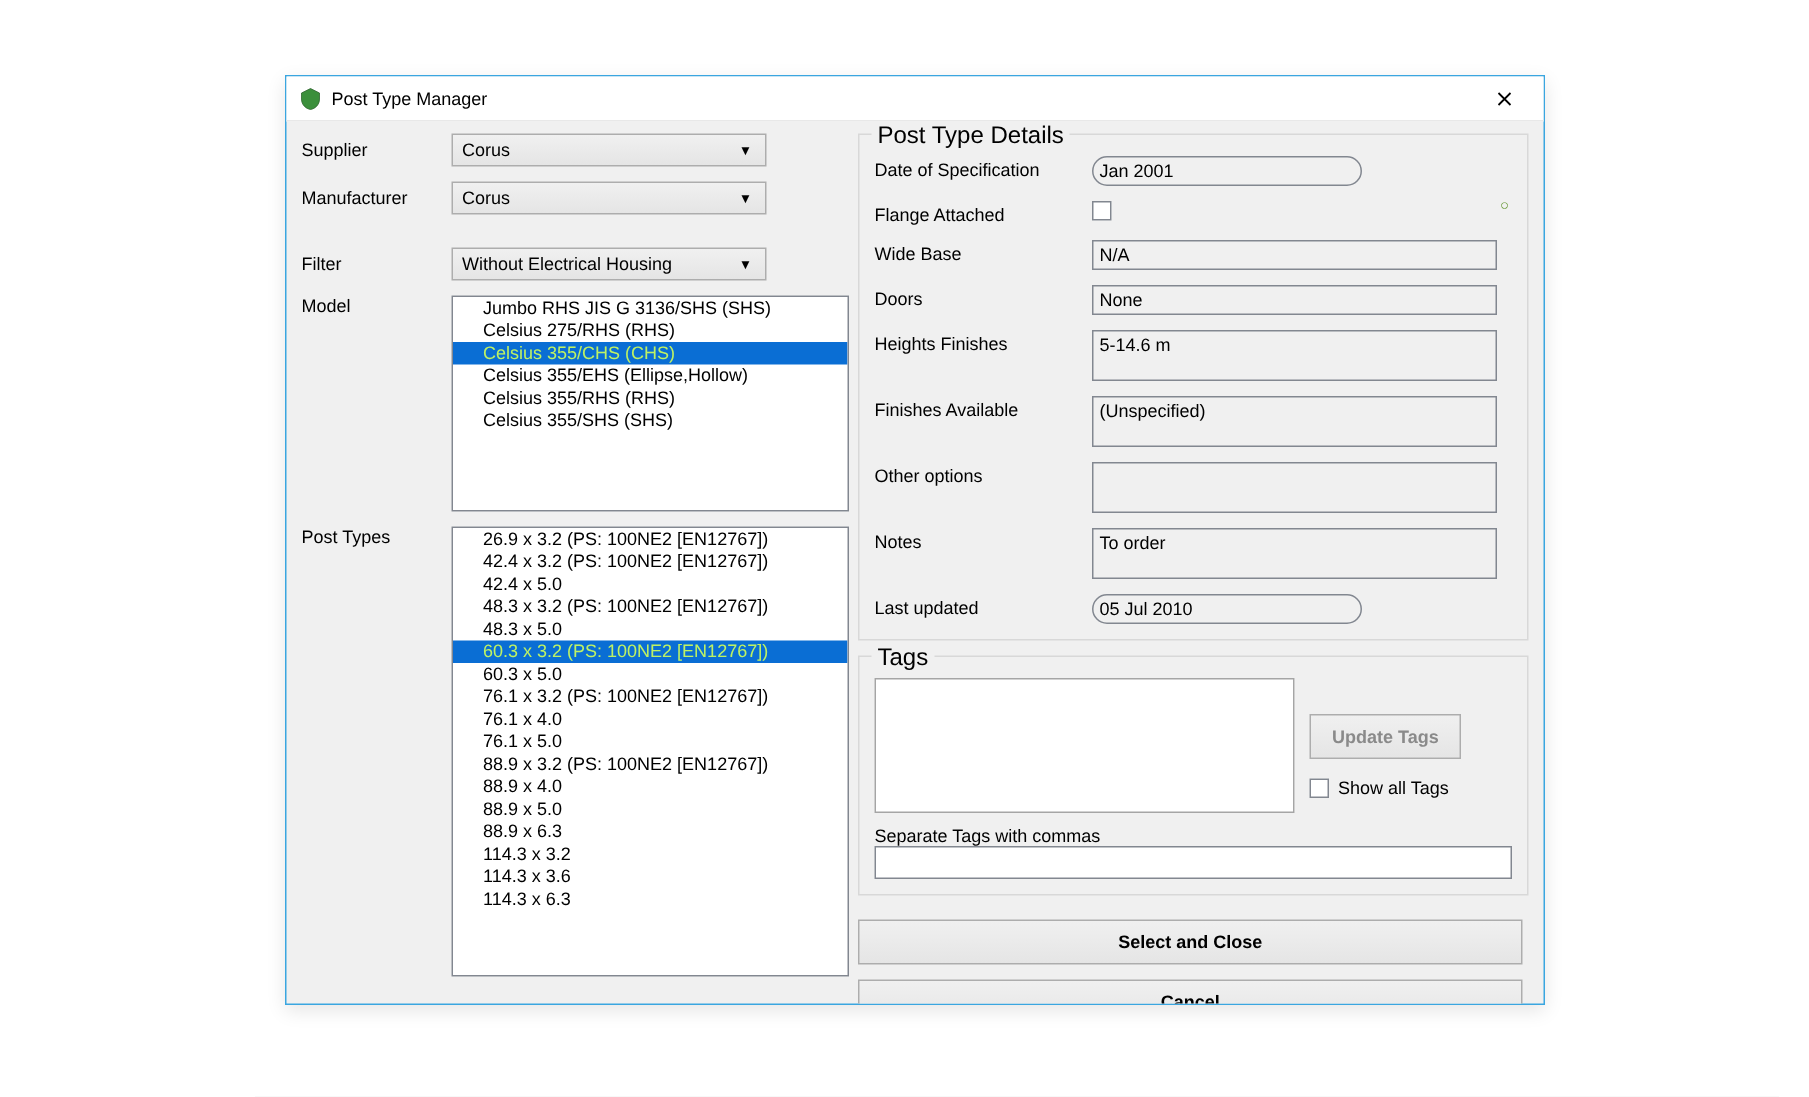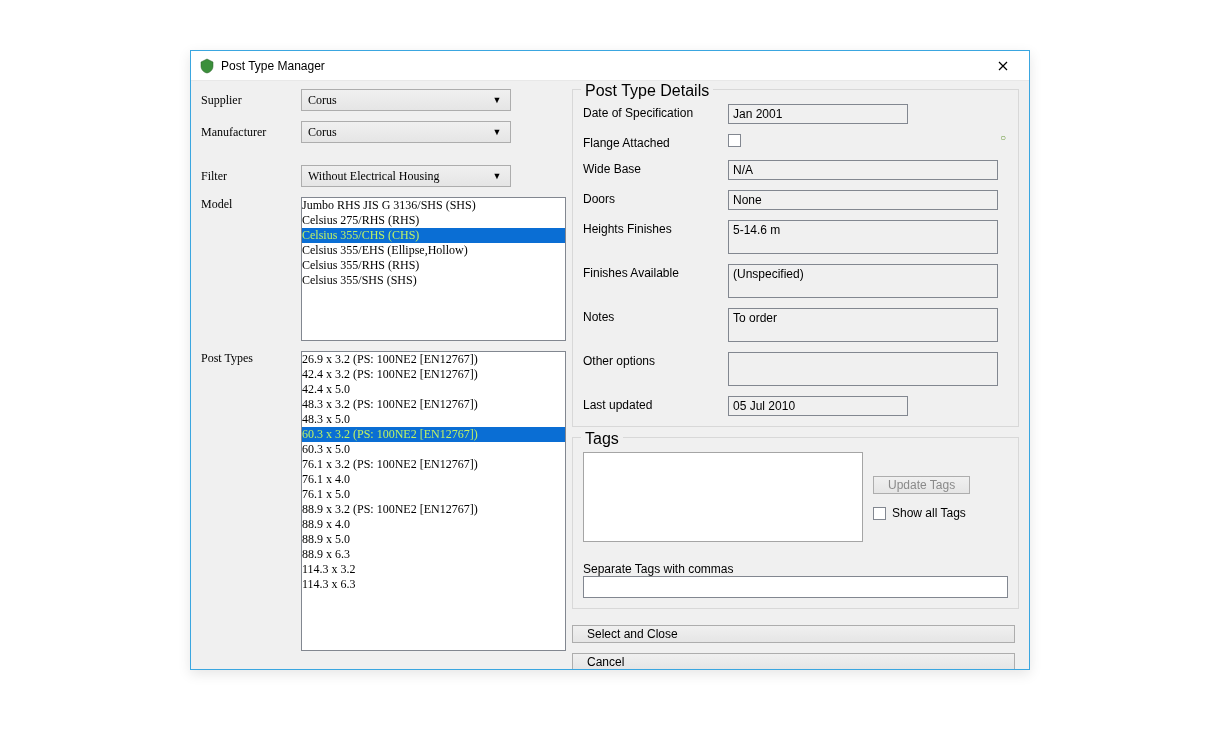--- a/index.html
+++ b/index.html
@@ -49,21 +49,21 @@
   .content {
     flex:1;
     display:flex;
     gap: 0;
     padding: 8px 10px 10px 10px;
     overflow:hidden;
   }
   .left-col { width: 380px; }
   .right-col { flex:1; padding-left: 6px; display:flex; flex-direction:column; }
 
-  .row { display:flex; align-items:center; margin-bottom: 10px; font-family: Liberation Serif, serif; }
+  .row { display:flex; align-items:center; margin-bottom: 10px; }
   .row .lbl { width: 100px; }
   .combo {
     flex:1;
     height: 22px;
     border: 1px solid #adadad;
     background: linear-gradient(#f0f0f0,#e5e5e5);
     display:flex; align-items:center;
     padding: 0 6px;
     max-width: 210px;
   }
@@ -71,21 +71,21 @@
   .combo .chev {
     width: 14px; text-align:center;
     font-size: 9px; line-height:1;
   }
   .listbox {
     border:1px solid #828790;
     background:#fff;
     overflow-y: scroll;
   }
   .listbox .item {
-    padding: 0 0;
+    padding: 0 20px;
     height: 15px;
     line-height: 15px;
     white-space: nowrap;
     overflow:hidden;
   }
   .listbox .item.sel {
     background:#0a6ed4;
     color:#bef264;
   }
   #model-list { height: 144px; max-width: 280px; overflow-y:auto; }
@@ -113,21 +113,21 @@
     max-width: 270px;
   }
   .readonly {
     border:1px solid #828790;
     background:#f0f0f0;
     padding: 2px 4px;
     min-height: 18px;
     display:flex; align-items:flex-start;
   }
   .readonly.tall { min-height: 34px; }
-  .readonly.narrow { max-width:180px; }
+  .readonly.narrow { max-width:180px;border-radius:10px; }
   .chk {
     width:13px; height:13px;
     border:1px solid #828790;
     background:#fff;
     display:inline-block;
   }
 
   .indicator {
     position:absolute;
     right: 12px;
@@ -143,31 +143,32 @@
     align-items:flex-start;
   }
   .tags-box {
     background:#fff;
     border:1px solid #a5a5a5;
     width: 280px;
     height: 90px;
   }
   .tags-side { flex:1; display:flex; flex-direction:column; gap:12px; align-items:flex-start; padding-top:24px;}
   .btn {
-    height:18px;
+    height:30px;
     padding: 0 14px;
     border:1px solid #adadad;
     background:linear-gradient(#f0f0f0,#e5e5e5);
-    display:inline-flex; align-items:center; justify-content:flex-start;
+    display:inline-flex; align-items:center; justify-content:center;
     min-width: 96px;
     cursor:default;
+    font-weight:bold;
   }
   .btn.disabled { color:#8a8a8a; }
   .chk-row { display:flex; align-items:center; gap:6px; }
-  .tag-input-row { margin-top:20px; }
+  .tag-input-row { margin-top:8px; }
   .tag-input {
     width: 425px;
     height:22px;
     border:1px solid #828790;
     background:#fff;
     display:block;
     padding:2px 4px;
   }
 
   .footer {
@@ -256,20 +257,21 @@
             <div class="item sel">60.3 x 3.2 (PS: 100NE2 [EN12767])</div>
             <div class="item">60.3 x 5.0</div>
             <div class="item">76.1 x 3.2 (PS: 100NE2 [EN12767])</div>
             <div class="item">76.1 x 4.0</div>
             <div class="item">76.1 x 5.0</div>
             <div class="item">88.9 x 3.2 (PS: 100NE2 [EN12767])</div>
             <div class="item">88.9 x 4.0</div>
             <div class="item">88.9 x 5.0</div>
             <div class="item">88.9 x 6.3</div>
             <div class="item">114.3 x 3.2</div>
+            <div class="item">114.3 x 3.6</div>
             <div class="item">114.3 x 6.3</div>
           </div>
       </div>
 
     </div>
 
     <div class="right-col">
 
       <div class="group" style="position:relative;">
         <span class="legend">Post Type Details</span>
@@ -319,33 +321,33 @@
         <div class="drow">
           <span class="dlbl">Finishes Available</span>
           <div class="dval">
               <div class="readonly tall">
                 <span>(Unspecified)</span>
               </div>
             </div>
         </div>
 
         <div class="drow">
+          <span class="dlbl">Other options</span>
+          <div class="dval">
+              <div class="readonly tall">
+                <span></span>
+              </div>
+            </div>
+        </div>
+
+        <div class="drow">
           <span class="dlbl">Notes</span>
           <div class="dval">
               <div class="readonly tall">
                 <span>To order</span>
-              </div>
-            </div>
-        </div>
-
-        <div class="drow">
-          <span class="dlbl">Other options</span>
-          <div class="dval">
-              <div class="readonly tall">
-                <span></span>
               </div>
             </div>
         </div>
 
         <div class="drow">
           <span class="dlbl">Last updated</span>
           <div class="dval">
               <div class="readonly narrow">
                 <span>05 Jul 2010</span>
               </div>

